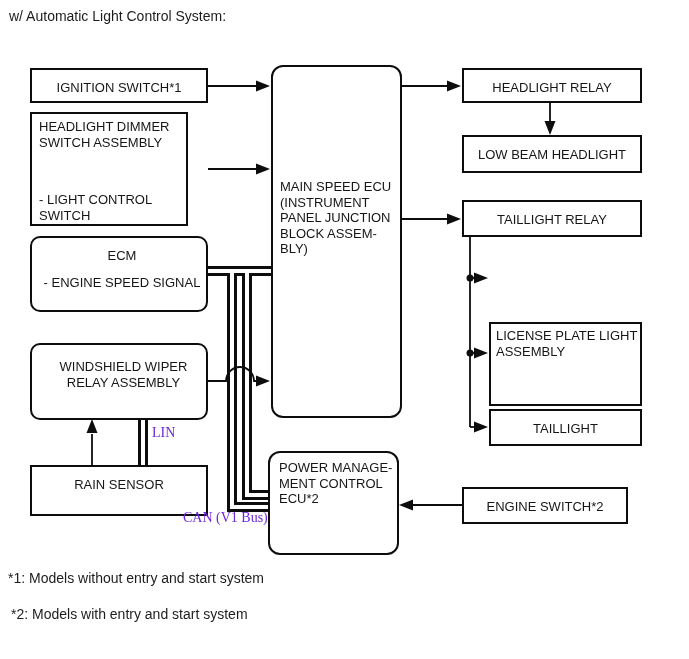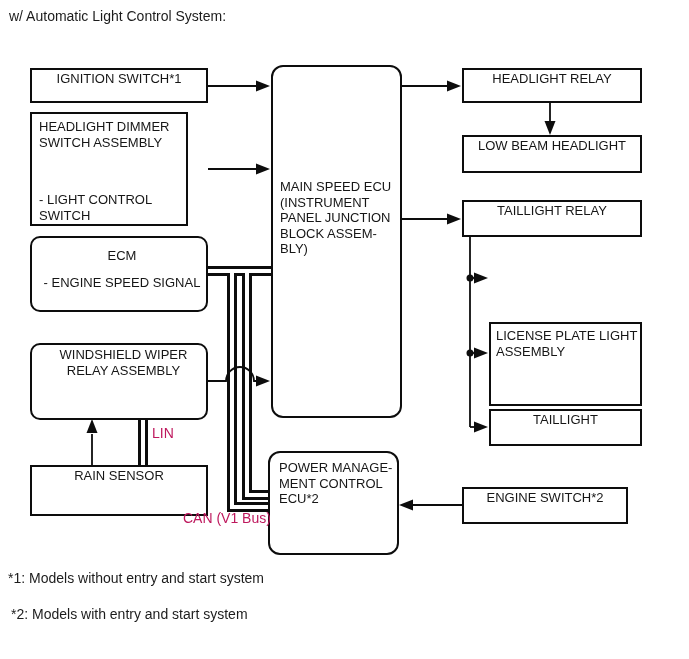--- a/index.html
+++ b/index.html
@@ -4,23 +4,23 @@
 <style>
   html,body{margin:0;padding:0;background:#ffffff;}
   body{width:689px;height:659px;font-family:"Liberation Sans",sans-serif;color:#1c1c1c;}
   #canvas{position:relative;width:689px;height:659px;background:#fff;overflow:hidden;}
   .title{position:absolute;left:9px;top:8px;font-size:14px;color:#1c1c1c;}
   .footnote{position:absolute;font-size:14px;color:#1c1c1c;}
   .box{position:absolute;box-sizing:border-box;border:2px solid #0d0d0d;background:#fff;
        font-size:13px;line-height:15.5px;color:#161616;}
   .round{border-radius:10px;text-align:center;}
   .round-lg{border-radius:12px;}
-  .center{text-align:center;padding-top:1px;}
+  .center{text-align:center;padding-top:10px;}
   .lbl{white-space:pre-line;}
-  .buslabel{position:absolute;font-size:14px;color:#be185d;}
+  .buslabel{position:absolute;font-size:14px;color:#6d28d9;font-family:Liberation Serif, serif;}
   svg{position:absolute;left:0;top:0;pointer-events:none;}
 </style>
 </head>
 <body>
 
 <div id="canvas">
 
   <svg width="689" height="659" viewBox="0 0 689 659">
     <g stroke="#0d0d0d" stroke-width="1.8" fill="none">
 
@@ -92,21 +92,21 @@
     <div class="lbl">HEADLIGHT DIMMER
 SWITCH ASSEMBLY</div>
     <div class="lbl" style="margin-top:42px;">- LIGHT CONTROL SWITCH</div>
   </div>
 
   <div class="box round" style="left:30px;top:236px;width:178px;height:76px;padding:10px 4px 0 10px;">
     <div class="lbl">ECM</div>
     <div class="lbl" style="margin-top:11px;">- ENGINE SPEED SIGNAL</div>
   </div>
 
-  <div class="box round" style="left:30px;top:343px;width:178px;height:77px;padding:2px 4px 0 13px;">
+  <div class="box round" style="left:30px;top:343px;width:178px;height:77px;padding:14px 4px 0 13px;">
     <div class="lbl">WINDSHIELD WIPER
 RELAY ASSEMBLY</div>
   </div>
 
   <div class="box center" style="left:30px;top:465px;width:178px;height:51px;">
     <span class="lbl">RAIN SENSOR</span>
   </div>
 
   <div class="box round-lg" style="left:271px;top:65px;width:131px;height:353px;padding:112px 2px 0 7px;">
     <div class="lbl">MAIN SPEED ECU

